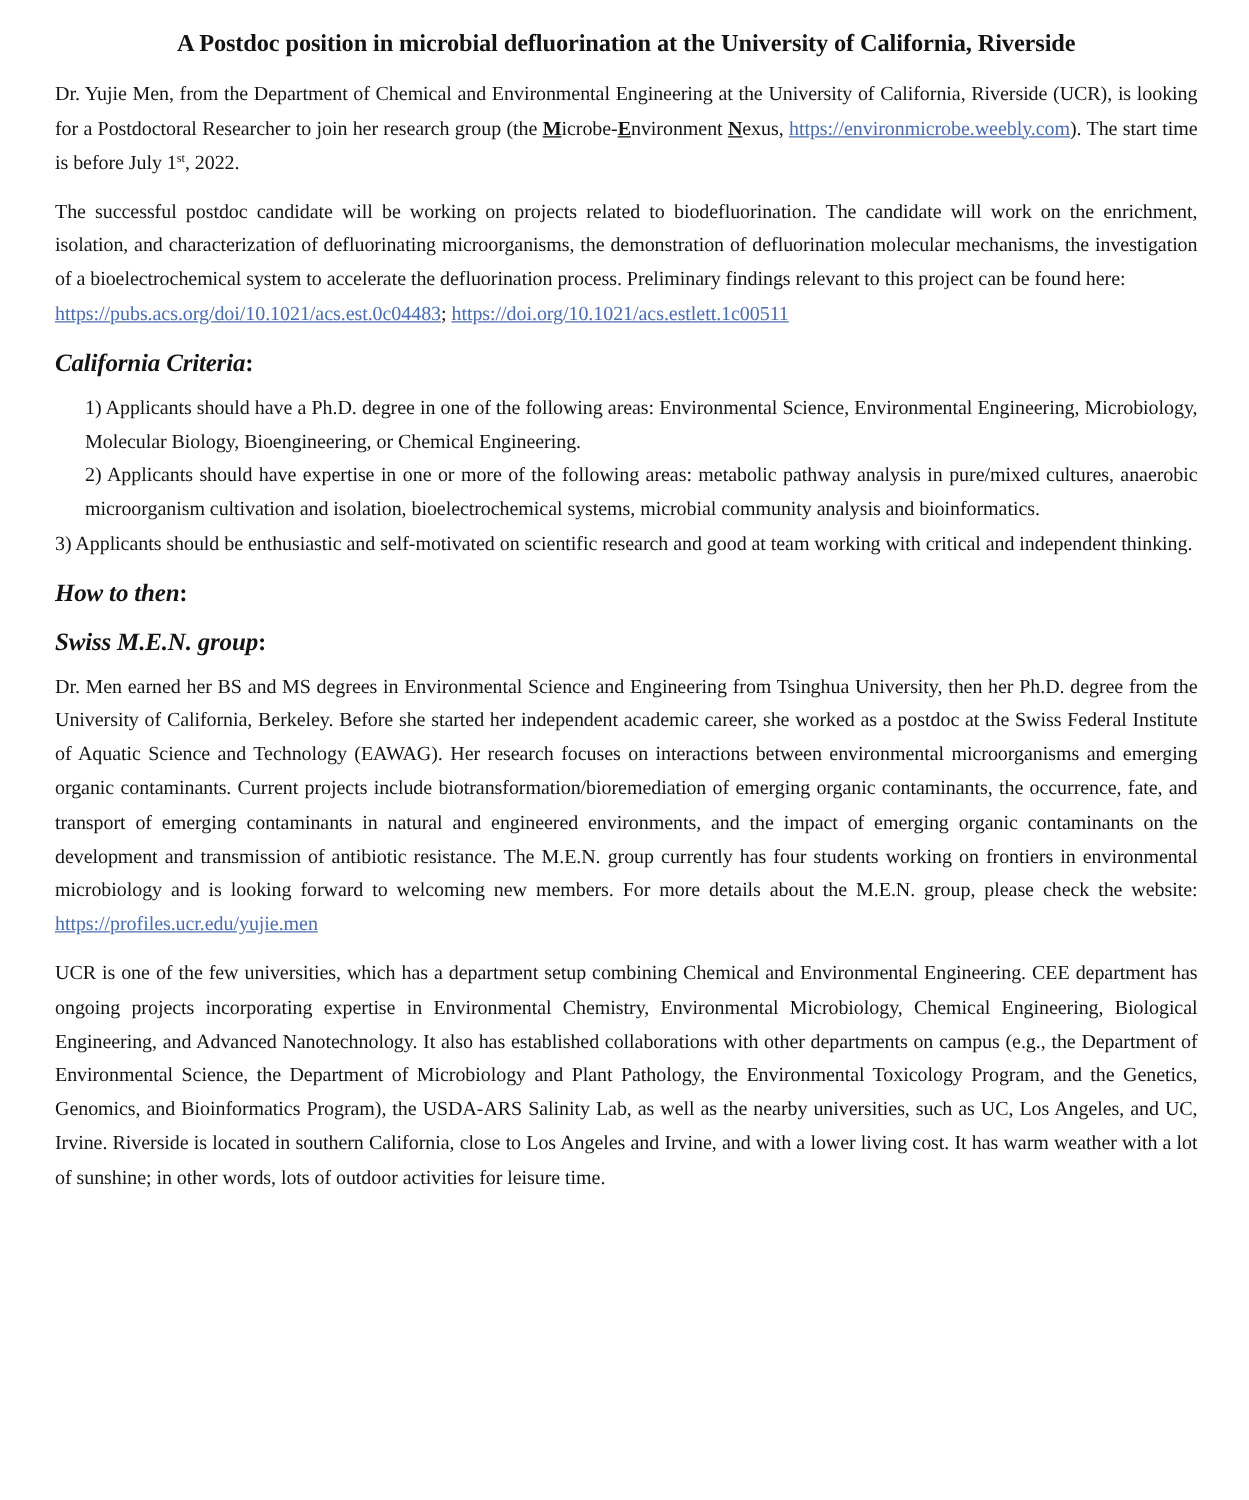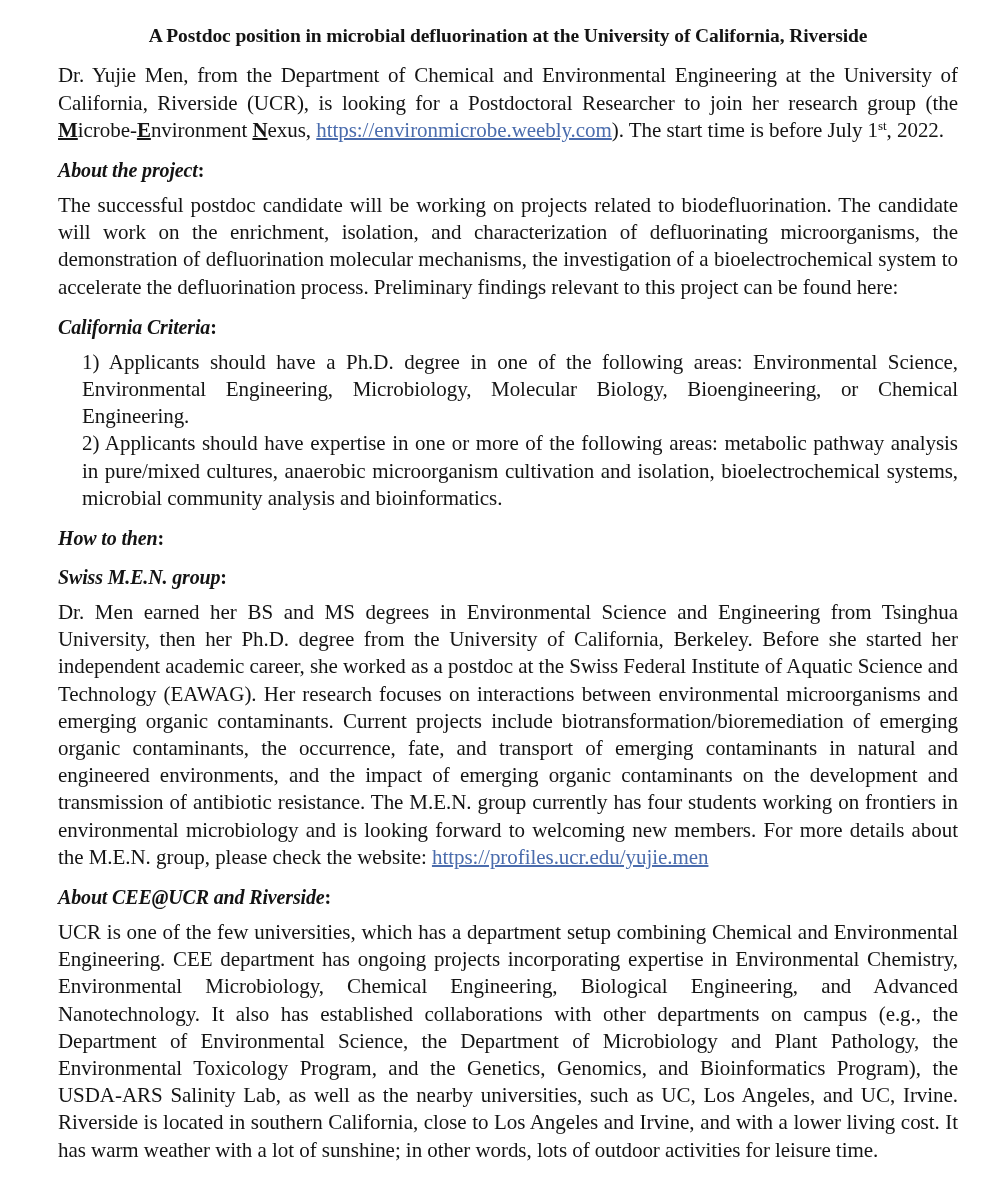--- a/index.html
+++ b/index.html
@@ -13,21 +13,21 @@
     height: 1200px;
     overflow: hidden;
     font-family: "Liberation Serif", "DejaVu Serif", serif;
     color: #141414;
     -webkit-font-smoothing: antialiased;
   }
   #page {
     width: 999px;
     height: 1200px;
     box-sizing: border-box;
-    padding: 18px 41px 0 58px;
+    padding: 18px 41px 0 44px;
     position: relative;
   }
   .doc-title {
     font-size: 19.5px;
     font-weight: bold;
     text-align: center;
     line-height: 1.25;
     margin: 6px 0 14px 0;
     letter-spacing: -0.1px;
   }
@@ -36,21 +36,21 @@
     font-weight: bold;
     font-style: italic;
     line-height: 1.3;
     margin: 13px 0 9px 0;
     letter-spacing: -0.15px;
   }
   .section-heading .colon {
     font-style: normal;
   }
   p.body-par {
-    font-size: 21px;
+    font-size: 16px;
     line-height: 27.2px;
     text-align: justify;
     text-justify: inter-word;
     margin: 0 0 12px 0;
     letter-spacing: -0.05px;
   }
   p.tight {
     margin-bottom: 0;
   }
   p.criteria {
@@ -85,33 +85,33 @@
 </style>
 </head>
 <body>
 
 <div id="page">
 
   <h1 class="doc-title">A Postdoc position in microbial defluorination at the University of California, Riverside</h1>
 
   <p class="body-par"><span>Dr. Yujie Men, from the Department of Chemical and Environmental Engineering at the University of California, Riverside (UCR), is looking for a Postdoctoral Researcher to join her research group (the </span><span class="ul-bold">M</span><span>icrobe-</span><span class="ul-bold">E</span><span>nvironment </span><span class="ul-bold">N</span><span>exus, </span><a class="link" href="#">https://environmicrobe.weebly.com</a><span>). The start time is before July 1</span><sup class="ordinal">st</sup><span>, 2022.</span></p>
 
-  <h2 class="section-heading"><span>About the project</span><span class="colon">:</span></h2>
 
   <p class="body-par tight">The successful postdoc candidate will be working on projects related to biodefluorination. The candidate will work on the enrichment, isolation, and characterization of defluorinating microorganisms, the demonstration of defluorination molecular mechanisms, the investigation of a bioelectrochemical system to accelerate the defluorination process. Preliminary findings relevant to this project can be found here:</p>
+  <p class="body-par nojust"><a class="link" href="#">https://pubs.acs.org/doi/10.1021/acs.est.0c04483</a><span>;  </span><a class="link" href="#">https://doi.org/10.1021/acs.estlett.1c00511</a></p>
 
   <h2 class="section-heading"><span>California Criteria</span><span class="colon">:</span></h2>
 
   <p class="body-par criteria">1) Applicants should have a Ph.D. degree in one of the following areas: Environmental Science, Environmental Engineering, Microbiology, Molecular Biology, Bioengineering, or Chemical Engineering.</p>
   <p class="body-par criteria bold-block">2) Applicants should have expertise in one or more of the following areas: metabolic pathway analysis in pure/mixed cultures, anaerobic microorganism cultivation and isolation, bioelectrochemical systems, microbial community analysis and bioinformatics.</p>
+  <p class="body-par criteria-last">3) Applicants should be enthusiastic and self-motivated on scientific research and good at team working with critical and independent thinking.</p>
 
   <h2 class="section-heading"><span>How to then</span><span class="colon">:</span></h2>
 
 
   <h2 class="section-heading"><span>Swiss M.E.N. group</span><span class="colon">:</span></h2>
 
   <p class="body-par"><span>Dr. Men earned her BS and MS degrees in Environmental Science and Engineering from Tsinghua University, then her Ph.D. degree from the University of California, Berkeley. Before she started her independent academic career, she worked as a postdoc at the Swiss Federal Institute of Aquatic Science and Technology (EAWAG). Her research focuses on interactions between environmental microorganisms and emerging organic contaminants. Current projects include biotransformation/bioremediation of emerging organic contaminants, the occurrence, fate, and transport of emerging contaminants in natural and engineered environments, and the impact of emerging organic contaminants on the development and transmission of antibiotic resistance. The M.E.N. group currently has four students working on frontiers in environmental microbiology and is looking forward to welcoming new members. For more details about the M.E.N. group, please check the website: </span><a class="link" href="#">https://profiles.ucr.edu/yujie.men</a></p>
 
-  <h2 class="section-heading"><span>About CEE@UCR and Riverside</span><span class="colon">:</span></h2>
 
   <p class="body-par">UCR is one of the few universities, which has a department setup combining Chemical and Environmental Engineering. CEE department has ongoing projects incorporating expertise in Environmental Chemistry, Environmental Microbiology, Chemical Engineering, Biological Engineering, and Advanced Nanotechnology. It also has established collaborations with other departments on campus (e.g., the Department of Environmental Science, the Department of Microbiology and Plant Pathology, the Environmental Toxicology Program, and the Genetics, Genomics, and Bioinformatics Program), the USDA-ARS Salinity Lab, as well as the nearby universities, such as UC, Los Angeles, and UC, Irvine. Riverside is located in southern California, close to Los Angeles and Irvine, and with a lower living cost. It has warm weather with a lot of sunshine; in other words, lots of outdoor activities for leisure time.</p>
 
 </div>
 
 </body></html>

